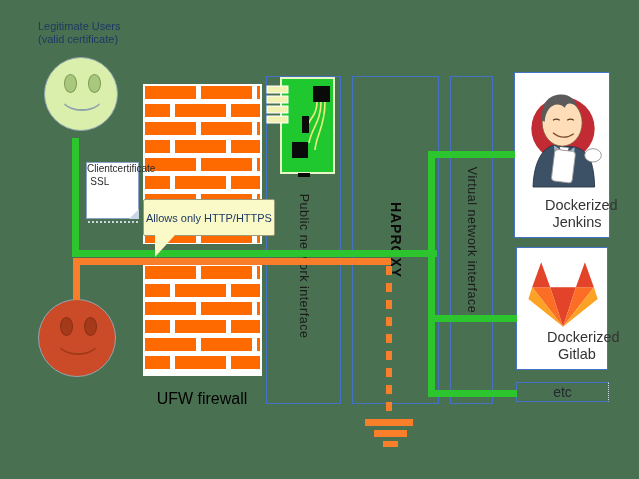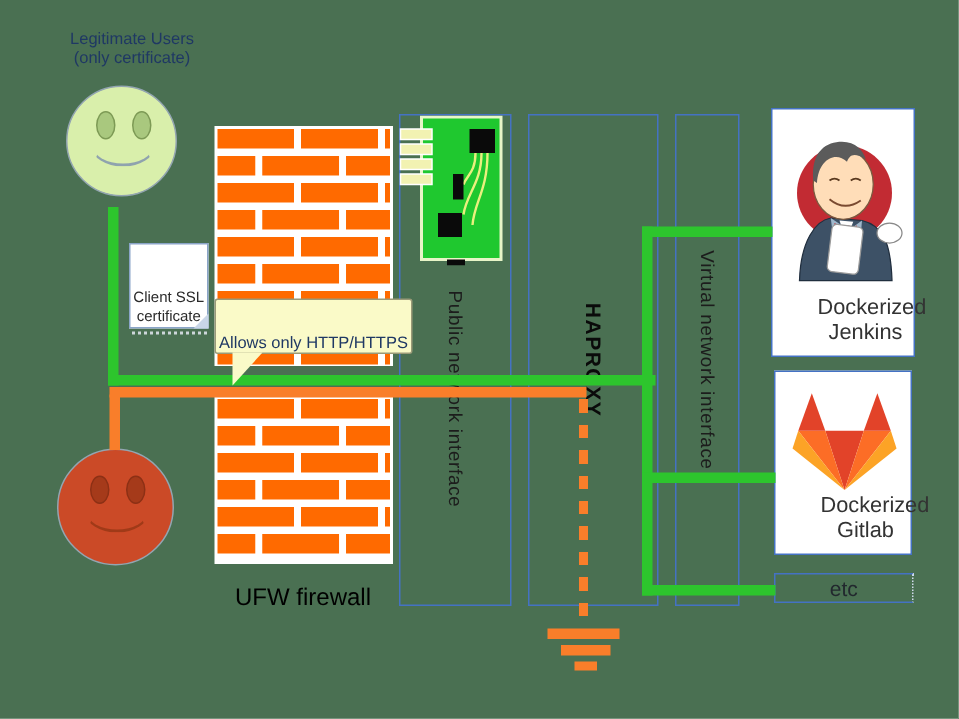--- a/index.html
+++ b/index.html
@@ -2,48 +2,48 @@
 <html style="--background: #4A7052; --brick: #FF6A00; --mortar: #FFFFFF; --line-green: #2DC52D; --line-orange: #F97E2A; --box-blue: #4472C4; --note-yellow: #FAFAC8; --smiley-fill: #D9EFAB; --smiley-eye: #A9C87E; --sad-fill: #CB4A27; --sad-eye: #A53A1A; --face-stroke: #93A5B1; --navy-text: #1F3864; --board-green: #1FC82F; --board-pin: #F2F2B2; --trace-yellow: #E9F07E; --gitlab-red: #E24329; --gitlab-orange: #FC6D26; --gitlab-amber: #FCA326; --jenkins-red: #C22B33; --jenkins-suit: #3D5166;"><head>
 <meta charset="utf-8">
 <style>
   html,body{margin:0;padding:0;}
   #canvas{
     position:relative; width:639px; height:479px; overflow:hidden;
     background:var(--background);
     font-family:"Liberation Sans", sans-serif;
   }
   .abs{position:absolute; box-sizing:border-box;}
-  .lbl{color:var(--navy-text); text-align:center; line-height:1.18;}
+  .lbl{color:var(--navy-text); text-align:left; line-height:1.18;}
   .lbl span{display:block;}
 
   
   .face{border-radius:50%; border:1px solid var(--face-stroke);}
   .face .eye{position:absolute; border-radius:50%;}
   .face .mouth{position:absolute; border:1px solid transparent; border-radius:50%;}
   #happy-face{left:44px; top:57px; width:74px; height:74px; background:var(--smiley-fill);}
   #happy-face .eye{width:11px;height:17px;background:var(--smiley-eye);border:1px solid #7d9a55;top:16px;}
   #happy-face .eye.l{left:19px;} #happy-face .eye.r{left:43px;}
   #happy-face .mouth{left:16px;top:26px;width:40px;height:24px;border-bottom:2px solid #8fa3ae;}
   #sad-face{left:38px; top:299px; width:78px; height:78px; background:var(--sad-fill);}
   #sad-face .eye{width:11px;height:17px;background:var(--sad-eye);border:1px solid #8c3015;top:17px;}
   #sad-face .eye.l{left:21px;} #sad-face .eye.r{left:45px;}
   #sad-face .mouth{left:18px;top:28px;width:40px;height:24px;border-bottom:2px solid #a03a18;}
 
   
   #ssl-note{left:86px; top:162px; width:53px; height:57px; background:#fff;
     border:1px solid #8aa4c8; font-size:10px; color:#2a2a2a; text-align:center;
-    display:flex; flex-direction:column; justify-content:flex-end; line-height:1.25; z-index:5;}
+    display:flex; flex-direction:row; justify-content:space-between; line-height:1.25; z-index:5;}
   #ssl-note::after{content:""; position:absolute; right:-1px; bottom:-1px; width:0; height:0;
     border-left:10px solid transparent; border-bottom:10px solid #c9d6e8;}
   #ssl-note-dots{left:88px; top:221px; width:50px; height:0; border-top:2px dotted #cdd6da; z-index:5;}
 
   
   #callout{left:143px; top:199px; width:132px; height:37px; background:var(--note-yellow);
     border:1px solid #9a9a78; border-radius:2px; z-index:6;
-    display:flex; align-items:flex-end; justify-content:center;
+    display:flex; align-items:center; justify-content:center;
     font-size:11px; color:var(--navy-text); white-space:nowrap;}
   #callout-tail{left:155px; top:235px; width:0; height:0; z-index:6;
     border-top:22px solid var(--note-yellow); border-right:20px solid transparent;}
 
   
   .wall{background:var(--mortar); padding:2px; z-index:2;}
   .brick-row{height:13px; margin-bottom:5px;
     background-image:repeating-linear-gradient(90deg, var(--brick) 0 51px, var(--mortar) 51px 56px);}
   .brick-row:last-child{margin-bottom:0;}
   .brick-row.off{background-position:-26px 0;}
@@ -95,21 +95,21 @@
   #illegit-label{left:8px; top:380px; width:140px; font-size:11px;}
   #net-card{left:266px; top:77px; z-index:3;}
 </style>
 </head>
 <body>
 
 <div id="canvas">
 
   <div class="abs lbl" id="legit-label">
     <span>Legitimate Users</span>
-    <span>(only certificate)</span>
+    <span>(valid certificate)</span>
   </div>
   <div class="abs face" id="happy-face">
     <div class="eye l"></div>
     <div class="eye r"></div>
     <div class="mouth"></div>
   </div>
 
   <div class="abs face" id="sad-face">
     <div class="eye l"></div>
     <div class="eye r"></div>

